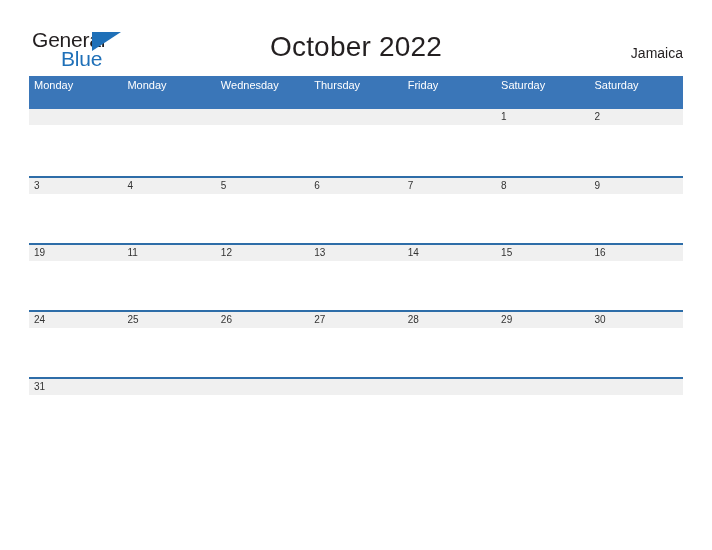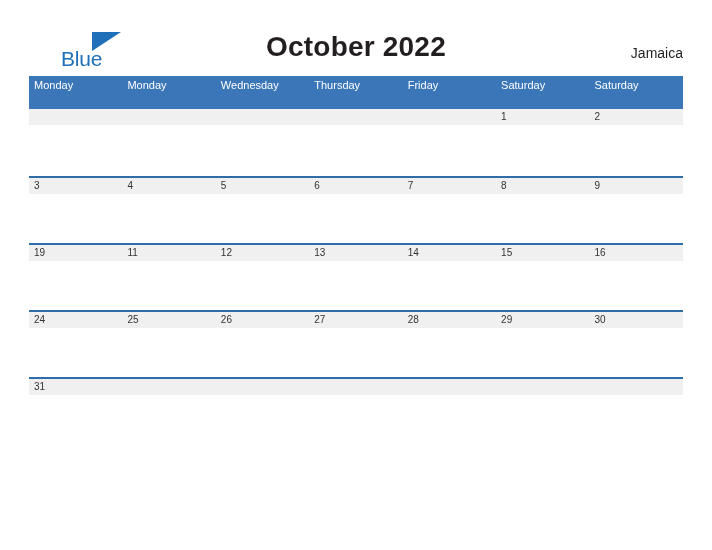--- a/index.html
+++ b/index.html
@@ -66,21 +66,21 @@
 
   .cal-title {
     position: absolute;
     left: 0;
     top: 31px;
     width: 712px;
     text-align: center;
     font-size: 28px;
     color: #231f20;
     font-family: "Liberation Sans", sans-serif;
-    font-weight: bold;
+    font-weight: normal;
     letter-spacing: 0.2px;
   }
 
   .region-label {
     position: absolute;
     right: 29px;
     top: 45px;
     font-size: 14px;
     color: #231f20;
     font-family: "Liberation Sans", sans-serif;
@@ -159,20 +159,21 @@
   }
 </style>
 </head>
 <body>
 
 <div class="page">
 
   <div class="top-bar">
 
     <div class="logo">
+      <span class="logo-general">General</span>
       <span class="logo-tri"></span>
       <span class="logo-blue">Blue</span>
     </div>
 
     <div class="cal-title">October 2022</div>
 
     <div class="region-label">Jamaica</div>
 
   </div>
 

